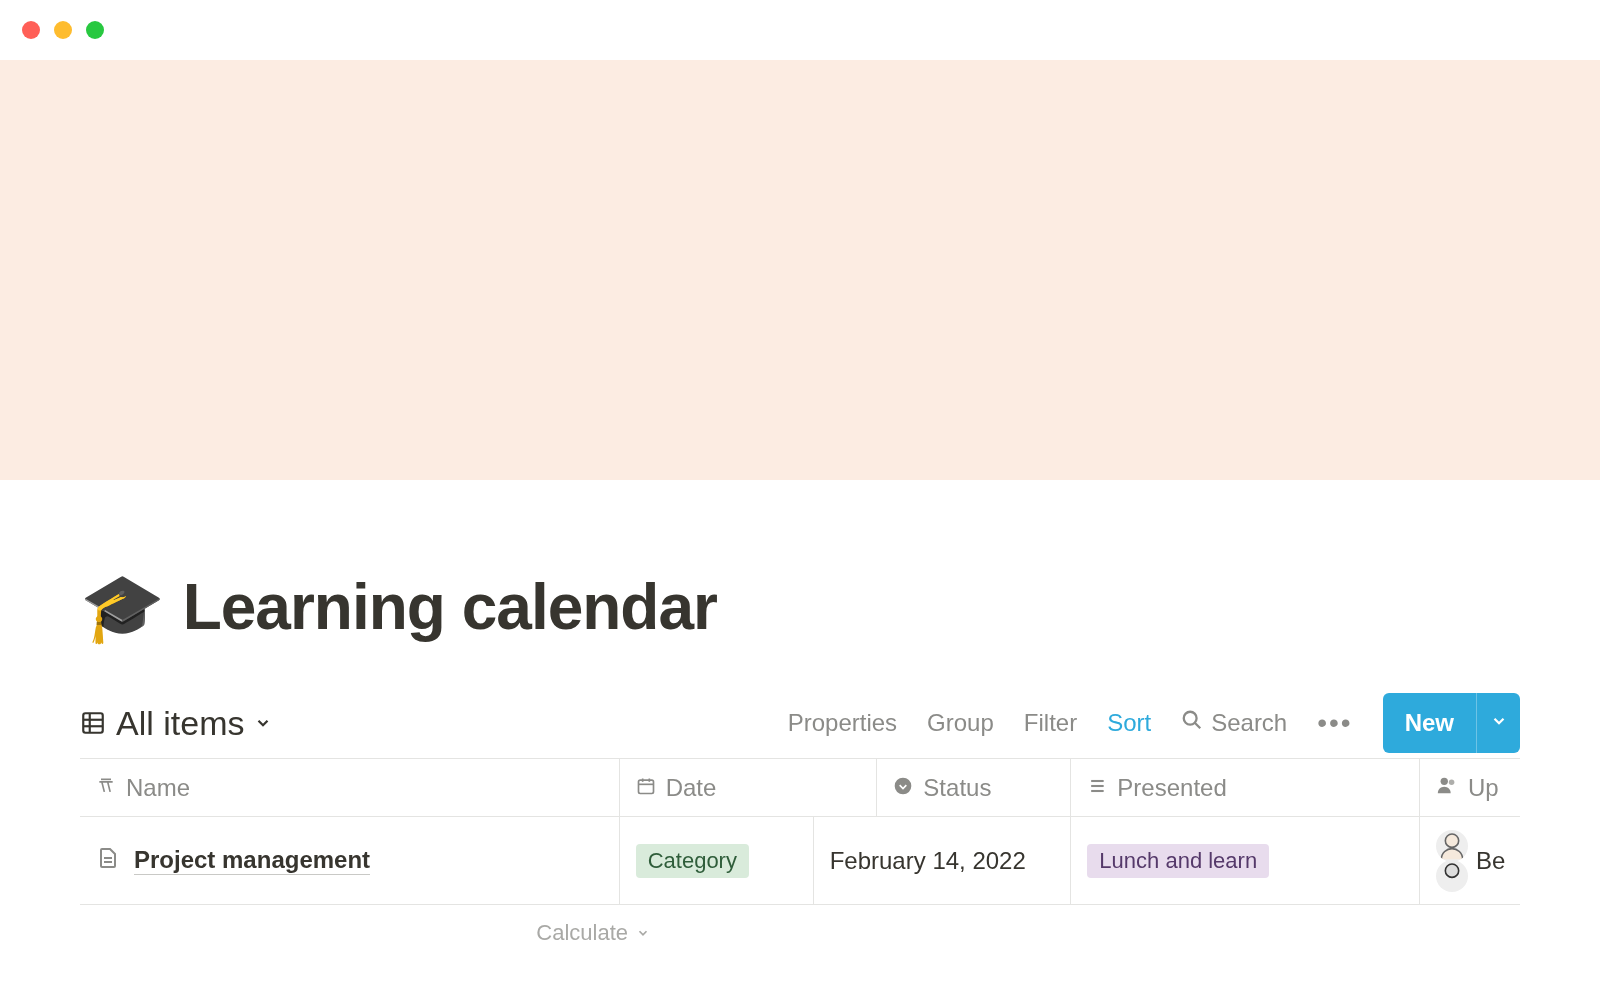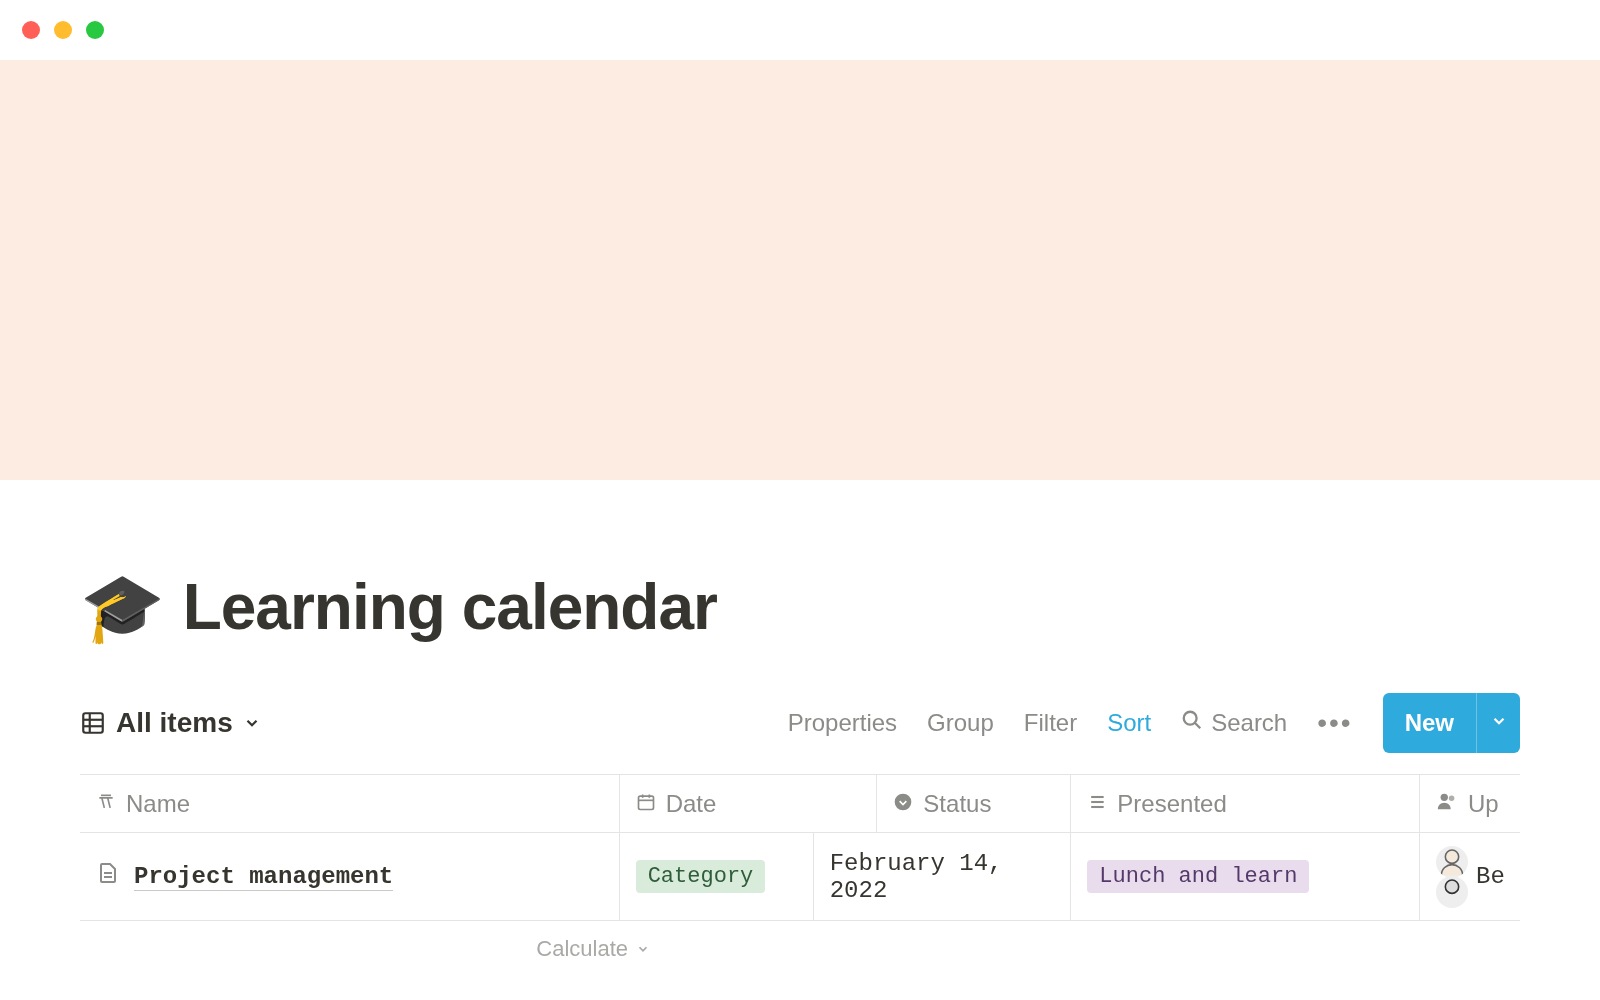--- a/index.html
+++ b/index.html
@@ -51,22 +51,22 @@
   .toolbar {
     display: flex;
     align-items: center;
     margin-top: 54px;
     height: 50px;
   }
   .view-switch {
     display: flex;
     align-items: center;
     gap: 10px;
-    font-size: 28px;
-    font-weight: 700;
+    font-size: 34px;
+    font-weight: 400;
     color: #37352f;
     cursor: pointer;
   }
   .view-switch svg { display: block; }
   .toolbar-spacer { flex: 1; }
   .toolbar-actions {
     display: flex;
     align-items: center;
     gap: 30px;
   }
@@ -107,22 +107,23 @@
     background: #2eaadc;
     color: #fff;
     width: 44px;
     display: flex;
     align-items: center;
     justify-content: center;
     border-left: 1px solid rgba(255,255,255,0.3);
     cursor: pointer;
   }
   .table {
-    margin-top: 26px;
+    margin-top: 10px;
     border-top: 1.5px solid #e4e4e2;
+    text-align: center;
   }
   .thead {
     display: flex;
     height: 58px;
     align-items: stretch;
     border-bottom: 1.5px solid #e4e4e2;
   }
   .th {
     display: flex;
     align-items: center;
@@ -144,21 +145,20 @@
     align-items: stretch;
     border-bottom: 1.5px solid #e4e4e2;
     min-height: 88px;
   }
   .td {
     display: flex;
     align-items: center;
     padding: 10px 16px;
     font-size: 24px;
     border-right: 1.5px solid #e4e4e2;
-    font-family: Liberation Mono, monospace;
   }
   .trow .td:last-child { border-right: none; }
   .td-name {
     gap: 14px;
   }
   .td-name .title-text {
     font-weight: 600;
     border-bottom: 1.5px solid #c9c9c6;
     cursor: pointer;
   }

